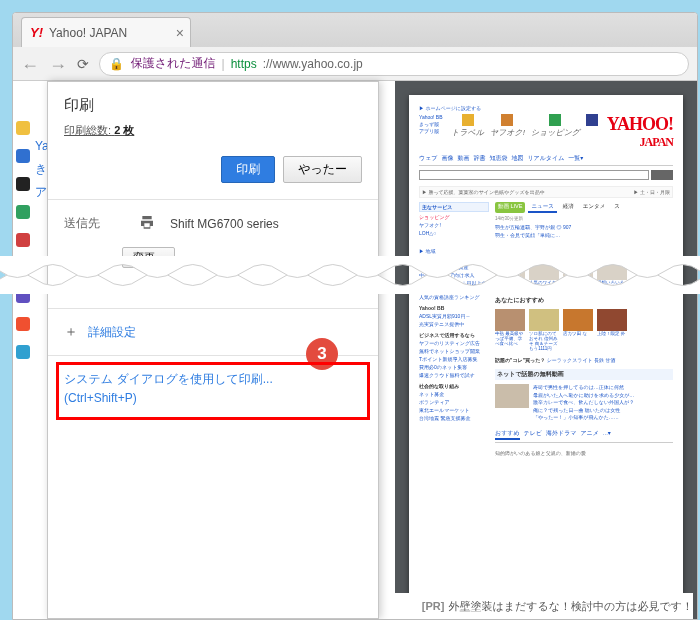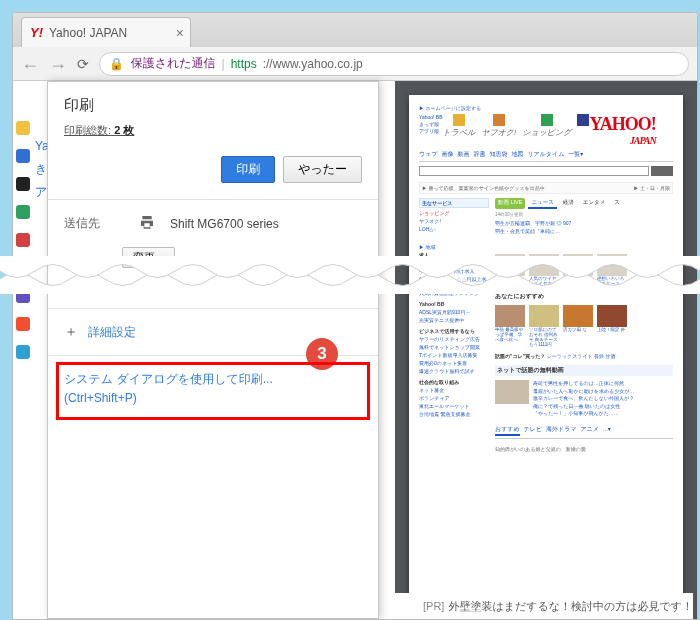--- a/index.html
+++ b/index.html
@@ -45,26 +45,26 @@
   .pp-more { display:flex; align-items:center; gap:10px; padding: 14px 16px; border-top:1px solid #e2e2e2; border-bottom:1px solid #e2e2e2; margin-top:30px; color:#2f7de1; font-size: 12px;}
   .plus { font-size: 14px; color:#666; }
 
   .pp-sys { padding: 14px 16px; color:#2f7de1; font-size:12px; line-height:1.6; position: relative; }
   .callout { position: absolute; left:8px; top:6px; right:8px; height:58px; border: 3px solid #ff0000; pointer-events:none; }
   .badge3 { position: absolute; right: 40px; top:-18px; width:32px; height:32px; background:#e34b3e; border-radius:50%; color:#fff; display:flex; align-items:center; justify-content:center; font-size:17px; font-weight:bold; }
 
   
   .preview-wrap { position:absolute; left: 382px; right:0; top:0; bottom:0; background:#525659; padding: 14px; overflow:hidden;}
   .page { background:#fff; width: 100%; height: 520px; box-shadow: 0 2px 6px rgba(0,0,0,0.5); padding: 10px; font-size: 6px; color:#333; position:relative; overflow:hidden;}
-  .yj-header { display:flex; align-items:flex-start; margin-bottom:4px;}
+  .yj-header { display:flex; justify-content:space-between; align-items:flex-start; margin-bottom:4px;}
   .yj-icons { display:flex; gap:6px; font-size:8px; color:#666; }
   .yj-icons span { display:flex; flex-direction:column; align-items:center; gap:1px;}
   .ico { width:12px; height:12px; display:block;}
   .yj-logo { font-size: 18px; font-weight:bold; color:#e60012; font-family: Georgia, serif; letter-spacing:-1px; }
-  .yj-logo small{ font-size:10px; display:block; text-align:right;font-style:italic; }
+  .yj-logo small{ font-size:12px; display:block; text-align:right; }
   .yj-tabs { display:flex; gap:4px; font-size:6px; color:#1a54c7; border-bottom:1px solid #ccc; padding-bottom:2px; margin-bottom:4px; }
   .yj-search { display:flex; gap:2px; margin-bottom:6px;}
   .yj-search input { flex:1; height:10px; border:1px solid #999; }
   .yj-search button { width:22px; height:10px; background:#666; border:none;}
   .yj-banner { background:#fafafa; border:1px solid #eee; font-size:5px; color:#666; padding:2px; margin-bottom:4px; display:flex; justify-content:space-between;}
   .yj-body { display:flex; gap:6px; }
   .yj-side { width: 70px; display:flex; flex-direction:column; gap:2px; font-size:5px; color:#1a54c7;}
   .yj-side .shead { background:#eef4fd; color:#1a54c7; font-weight:bold; padding:1px 2px; border:1px solid #cfe1fa; font-size:5px;}
   .yj-main { flex:1; display:flex; flex-direction:column; gap:3px; }
   .newsbar { display:flex; gap:3px; font-size:5.5px; }
@@ -75,21 +75,21 @@
   .thumb { width:30px; display:flex; flex-direction:column; font-size:4.5px; color:#1a54c7; }
   .thumb .img { width:30px; height:22px; background:#d9d2c7; }
   .section-h { font-size:6px; font-weight:bold; color:#333; margin:3px 0 1px 0;}
   .linklist { font-size:5px; color:#1a54c7; line-height:1.5; }
   .videorow { display:flex; gap:4px;}
   .videorow .vimg { width:34px; height:24px; background:#cabdaa;}
   .tear-svg { position:absolute; left:0; right:0; top:264px; z-index:11; }
 
   .bottom-peek { position:absolute; left:38px; right:4px; bottom:0; height:26px; background:#fff; font-size:11px; color:#555; display:flex; gap:24px; align-items:center; padding-left: 6px; border-top: 0; z-index:2;}
   .bottom-peek .bl { color:#2a72d6; }
-  .bottom-peek .pr { color:#888; margin-right:4px; font-weight:normal;}
+  .bottom-peek .pr { color:#888; margin-right:4px; font-weight:bold;}
 </style>
 </head>
 <body>
 
 <div class="browser-frame">
 
   <div class="tab-strip">
     <div class="tab">
       <span class="yicon">Y!</span>
       <span>Yahoo! JAPAN</span>

